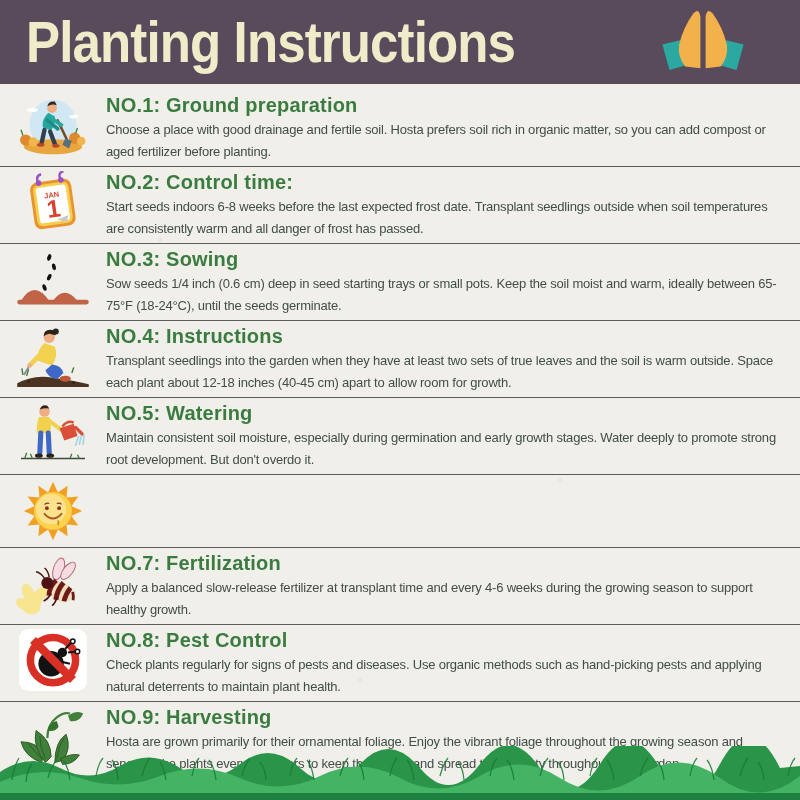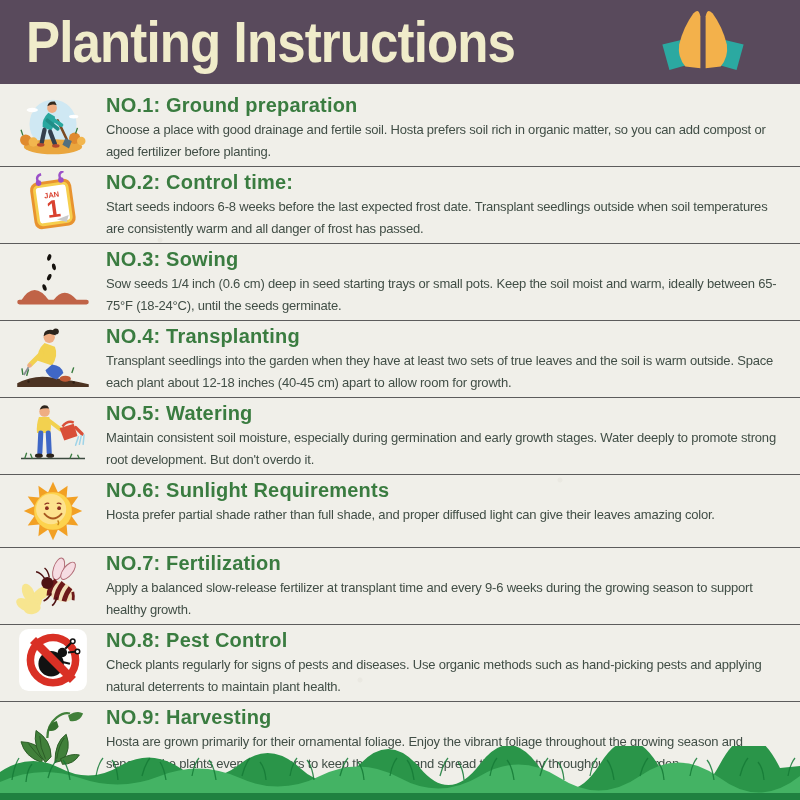--- a/index.html
+++ b/index.html
@@ -169,21 +169,21 @@
           <circle cx="45" cy="7" r="3.2" fill="#2c241c"></circle>
           <path d="M33,19 q-9,8 -7,19 l15,5 q7,-11 3,-20 z" fill="#f2d14f"></path>
           <path d="M30,30 L18,42" stroke="#f2d14f" stroke-width="5" stroke-linecap="round"></path>
           <circle cx="17" cy="43" r="2.4" fill="#efad83"></circle>
           <path d="M16,45 l-5,8" stroke="#8a8f96" stroke-width="2"></path>
           <path d="M41,42 q10,1 12,9 l-7,7 q-10,-3 -12,-10 z" fill="#3f67c6"></path>
           <ellipse cx="55" cy="57" rx="6" ry="3.2" fill="#c05a36"></ellipse>
         </svg>
       </div>
       <div class="text-cell">
-        <h2 class="step-title">NO.4: Transplanting</h2>
+        <h2 class="step-title">NO.4: Instructions</h2>
         <p class="step-body">Transplant seedlings into the garden when they have at least two sets of true leaves and the soil is warm outside. Space each plant about 12-18 inches (40-45 cm) apart to allow room for growth.</p>
       </div>
     </div>
 
     <div class="section">
       <div class="icon-cell">
         <svg width="84" height="64" viewBox="0 0 84 68">
           <path d="M8,60 L76,60" stroke="#3c4a40" stroke-width="1.6"></path>
           <path d="M12,60 l2,-6 M20,60 l-2,-5 M60,60 l2,-5 M70,60 l-2,-4" stroke="#3a7c40" stroke-width="1.4"></path>
           <circle cx="33" cy="10" r="5.6" fill="#efad83"></circle>
@@ -226,24 +226,20 @@
             <circle r="20" fill="#fdd34e"></circle>
             <circle cx="-2" cy="-2" r="16" fill="#fde28e"></circle>
             <circle cx="-6.5" cy="-3" r="2" fill="#8c2f1e"></circle>
               <circle cx="6.5" cy="-3" r="2" fill="#8c2f1e"></circle>
             <path d="M-9,-7 q3,-2 5,-1 M4,-8 q3,-1 5,1" stroke="#8c2f1e" stroke-width="1.2" fill="none"></path>
             <path d="M-9,3 q9,10 18,0" stroke="#a8581e" stroke-width="2" fill="none" stroke-linecap="round"></path>
             <path d="M5,10 q2,3 0,5" stroke="#c8861e" stroke-width="1.4" fill="none"></path>
           </g>
         </svg>
       </div>
-      <div class="text-cell">
-        <h2 class="step-title">NO.6: Sunlight Requirements</h2>
-        <p class="step-body">Hosta prefer partial shade rather than full shade, and proper diffused light can give their leaves amazing color.</p>
-      </div>
     </div>
 
     <div class="section">
       <div class="icon-cell">
         <svg width="84" height="64" viewBox="0 0 84 68">
           <g fill="#f7e58f">
             <ellipse cx="16" cy="44" rx="6" ry="11" transform="rotate(-25 16 44)"></ellipse>
             <ellipse cx="24" cy="52" rx="6" ry="11" transform="rotate(15 24 52)"></ellipse>
             <ellipse cx="12" cy="56" rx="6" ry="10" transform="rotate(-60 12 56)"></ellipse>
             <ellipse cx="30" cy="44" rx="6" ry="10" transform="rotate(55 30 44)"></ellipse>
@@ -260,21 +256,21 @@
             <path d="M58,34 q-2,8 -0.5,16" stroke="#6e1a1a" stroke-width="5" fill="none"></path>
             <path d="M62,37 q3,4 4,8" stroke="#6e1a1a" stroke-width="3" fill="none"></path>
           </g>
           <circle cx="36" cy="33" r="6.4" fill="#4e1212"></circle>
           <path d="M33,28 q-4,-6 -9,-7 M38,27 q-1,-7 -5,-10" stroke="#4e1212" stroke-width="1.6" fill="none"></path>
           <path d="M40,44 q-3,6 -8,8 M46,48 q-1,6 -5,9" stroke="#4e1212" stroke-width="1.8" fill="none"></path>
         </svg>
       </div>
       <div class="text-cell">
         <h2 class="step-title">NO.7: Fertilization</h2>
-        <p class="step-body">Apply a balanced slow-release fertilizer at transplant time and every 9-6 weeks during the growing season to support healthy growth.</p>
+        <p class="step-body">Apply a balanced slow-release fertilizer at transplant time and every 4-6 weeks during the growing season to support healthy growth.</p>
       </div>
     </div>
 
     <div class="section">
       <div class="icon-cell">
         <svg width="84" height="64" viewBox="0 0 84 68">
           <rect x="6" y="0" width="72" height="66" rx="10" fill="#ffffff"></rect>
           <circle cx="42" cy="33" r="24" fill="none" stroke="#d93025" stroke-width="8"></circle>
           <circle cx="40" cy="37" r="13.5" fill="#121212"></circle>
           <circle cx="52" cy="25" r="5" fill="#121212"></circle>

